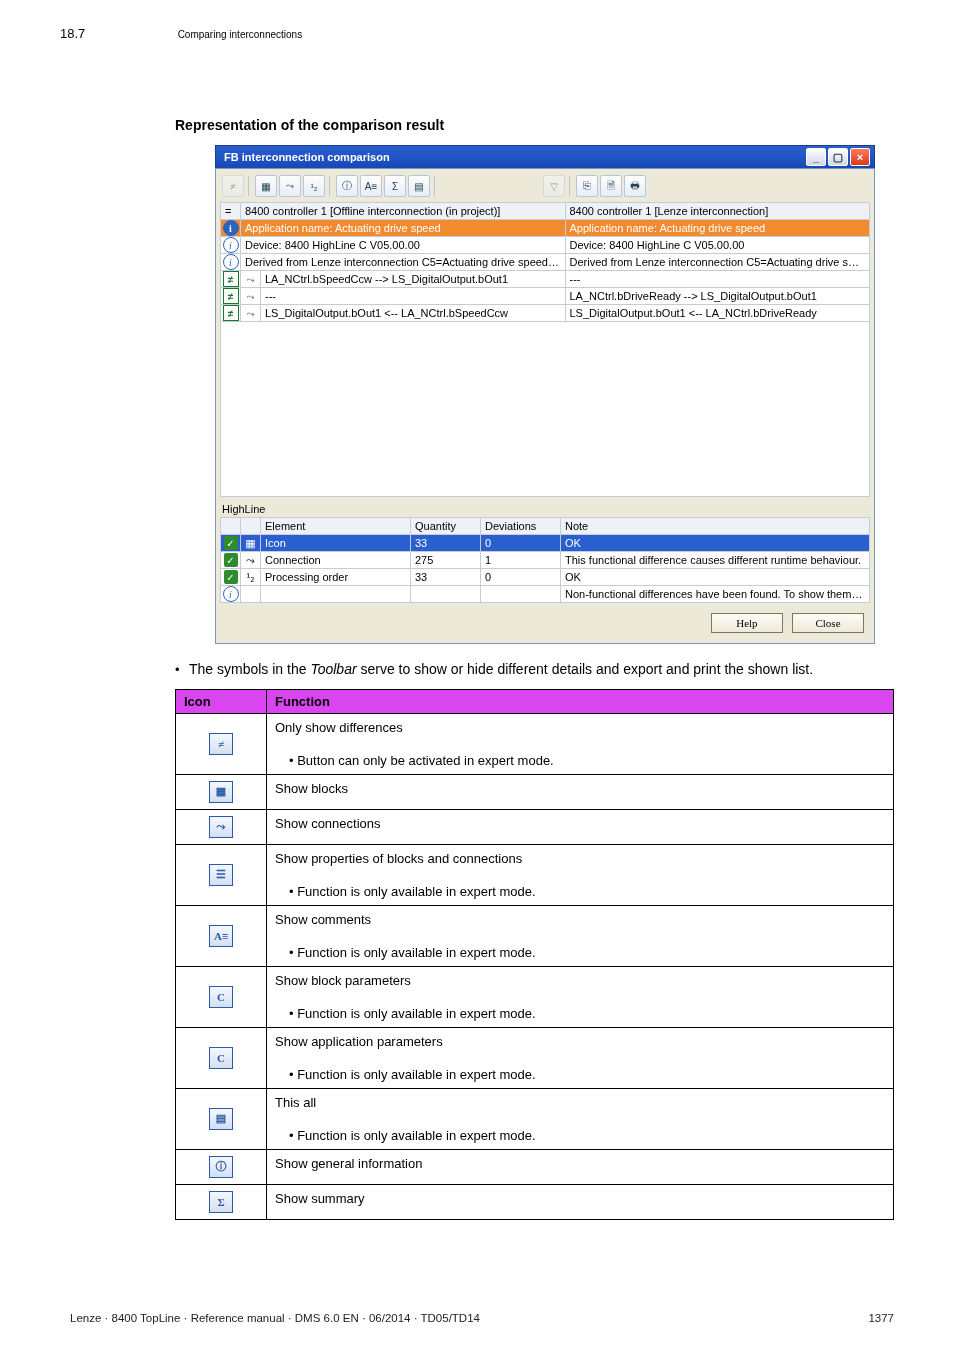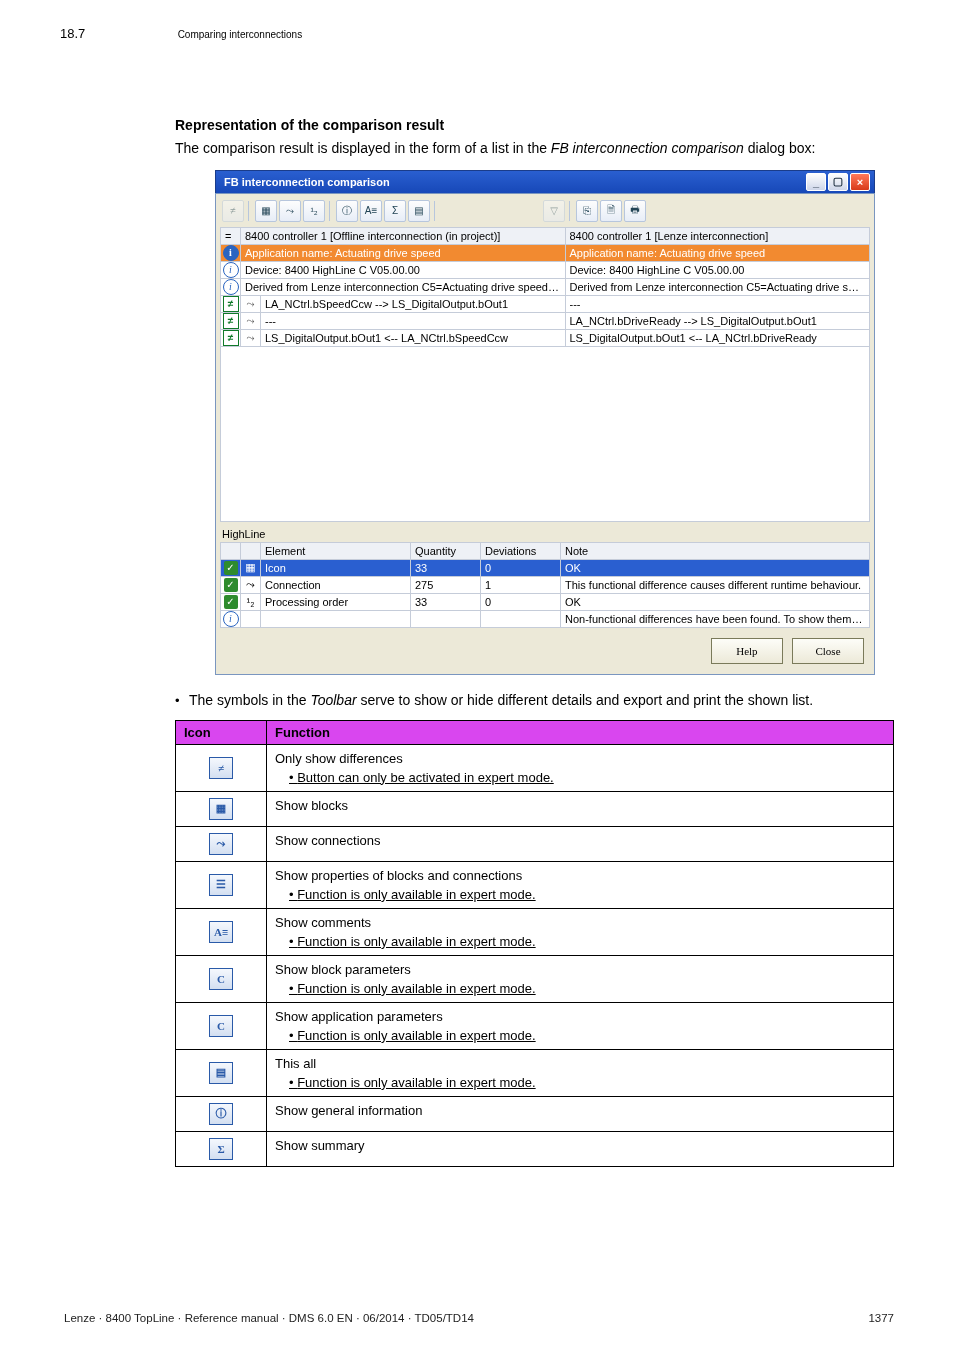--- a/index.html
+++ b/index.html
@@ -45,21 +45,21 @@
     border: none;
     height: 14px;
     font-family: monospace;
     letter-spacing: 2px;
     color: #222;
     overflow: hidden;
     white-space: nowrap;
     font-size: 14px;
   }
   .content-block { margin-left: 115px; margin-top: 22px; }
-  .h3 { font-weight: 700; font-size: 14px; margin-bottom: 6px; }
+  .h3 { font-weight: 700; font-size: 14px; }
   .para { font-size: 14px; line-height: 1.35; }
   .para em { font-style: italic; }
 
   
   .dlg-wrap { margin: 12px 0 0 40px; width: 660px; font-family: Tahoma, Arial, sans-serif; font-size: 11px; }
   .dlg-titlebar {
     background: linear-gradient(#2a5fd0,#1748b8);
     color: #fff;
     height: 22px;
     display: flex;
@@ -135,21 +135,21 @@
   .arrglyph { color:#555; font-size:10px; }
   .whitespace-cell { height: 170px; background:#fff; }
   .section-label { font-size:11px; padding: 6px 2px 2px 2px; }
   .sum-row.sel td { background:#2a5fd0; color:#fff; }
   .okglyph {
     width:14px;height:14px;border-radius:2px;background:#2e8b2e;
     display:inline-flex;align-items:center;justify-content:center;color:#fff;font-size:10px;
   }
   .dlg-footer { text-align: right; padding: 10px 6px 6px 6px; }
   .winbtn {
-    min-width: 72px; height: 26px;
+    min-width: 72px; height: 20px;
     border: 1px solid #7a7a5a;
     background: linear-gradient(#fdfdf8,#ece9d8);
     font-size: 11px; font-family: Tahoma;
     margin-left: 6px;
     cursor: default;
   }
 
   
   .bullet-block { margin: 16px 0 10px 0; display: flex; }
   .bullet-block .dot { width: 14px; padding-top:2px; }
@@ -179,48 +179,45 @@
     vertical-align: middle;
   }
   .sqicon {
     width: 22px; height: 20px;
     border: 1px solid #2a5aa8;
     background: linear-gradient(#f5f8fd,#d3dff1);
     display: inline-flex; align-items: center; justify-content: center;
     color: #2a5aa8; font-size: 11px; font-family: Tahoma;
   }
   .sqicon .inner { font-weight:700; }
-  .subbullet { margin: 4px 0 0 14px; text-decoration: underline; }
+  .subbullet { margin: 18px 0 0 14px; }
 
   .footer {
     position: absolute;
     bottom: 26px;
-    left: 64px; right: 60px;
+    left: 70px; right: 60px;
     display: flex;
     font-size: 11.5px;
     color: #222;
     justify-content: space-between;
   }
 </style>
 </head>
 <body>
 
 <div class="page">
   <div class="sub-row">
     <span class="sub-num">18.7</span>
     <span class="sub-title">Comparing interconnections</span>
   </div>
 
   <div class="dashrule">_ _ _ _ _ _ _ _ _ _ _ _ _ _ _ _ _ _ _ _ _ _ _ _ _ _ _ _ _ _ _ _ _ _ _ _ _ _ _ _ _ _ _ _ _ _ _ _ _ _ _ _ _ _ _ _ _ _ _ _ _ _ _ _</div>
 
   <div class="content-block">
     <div class="h3">Representation of the comparison result</div>
-    <div class="para">
-      <span>The comparison result is displayed in the form of a list in the </span><em>FB interconnection comparison</em><span> dialog box:</span>
-    </div>
 
     <div class="dlg-wrap">
       <div class="dlg-titlebar">
         <span class="t">FB interconnection comparison</span>
         <span class="wbtn">_</span>
         <span class="wbtn">▢</span>
         <span class="wbtn close">×</span>
       </div>
       <div class="dlg-body">
         <div class="toolbar">

